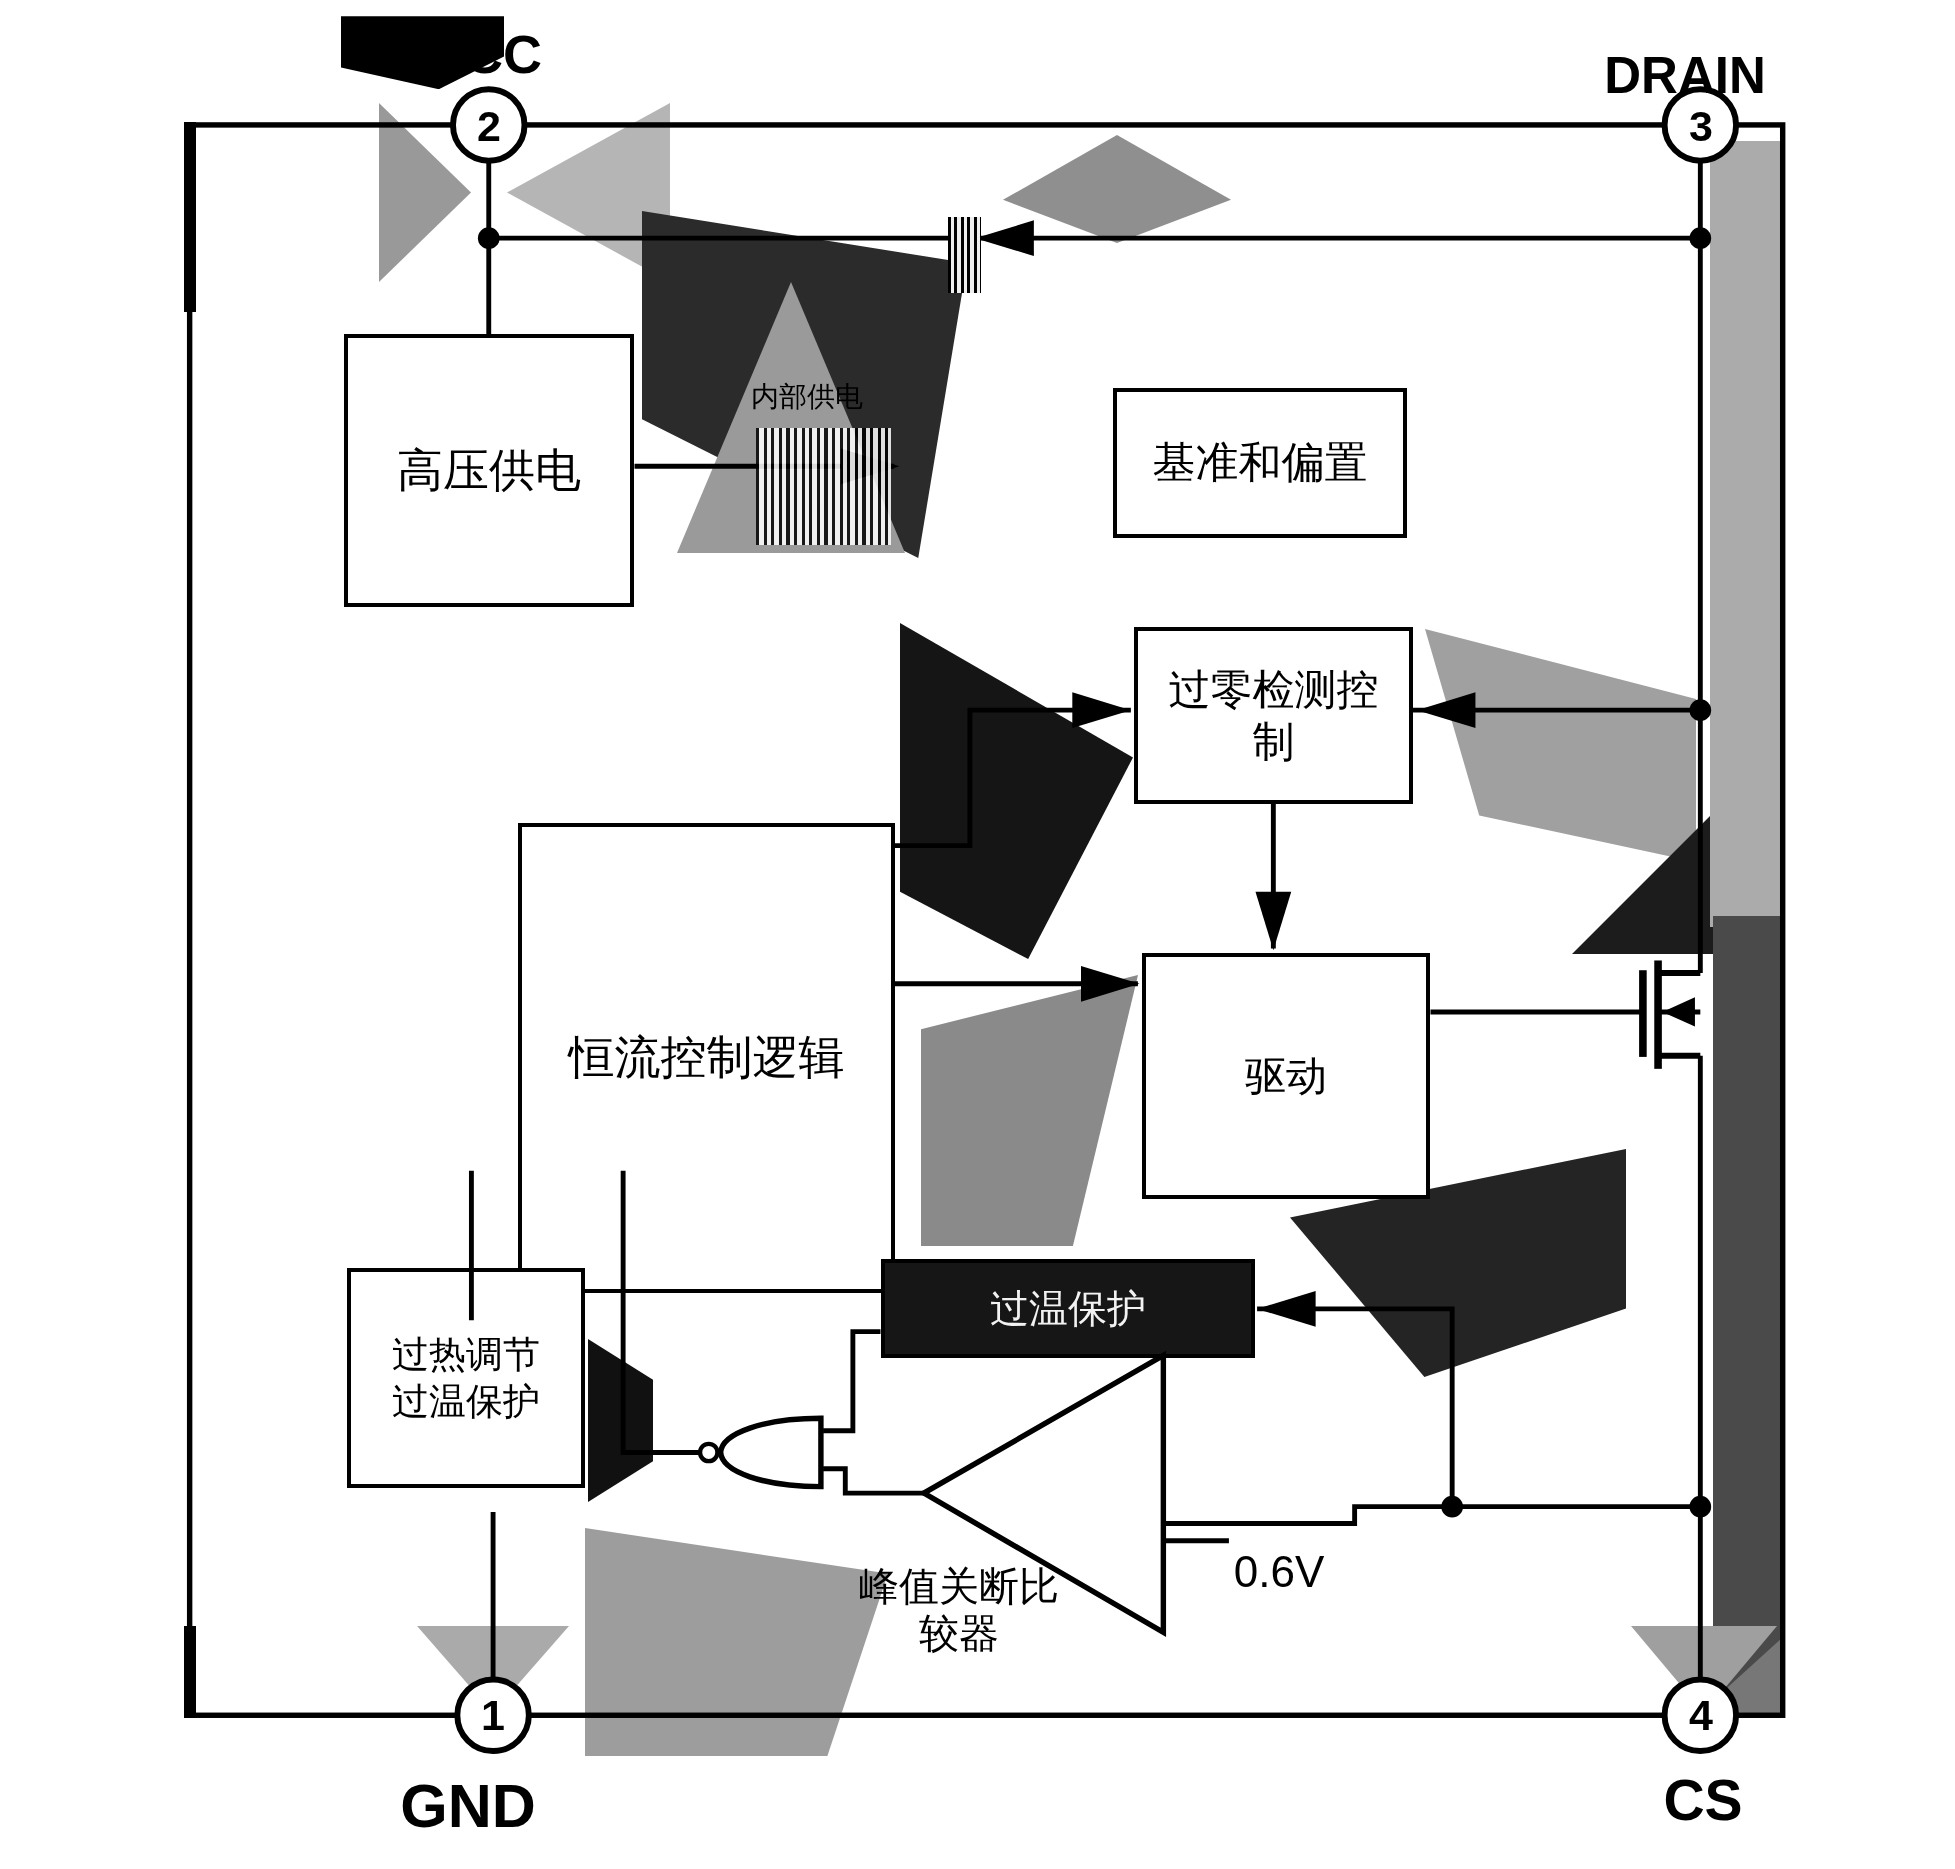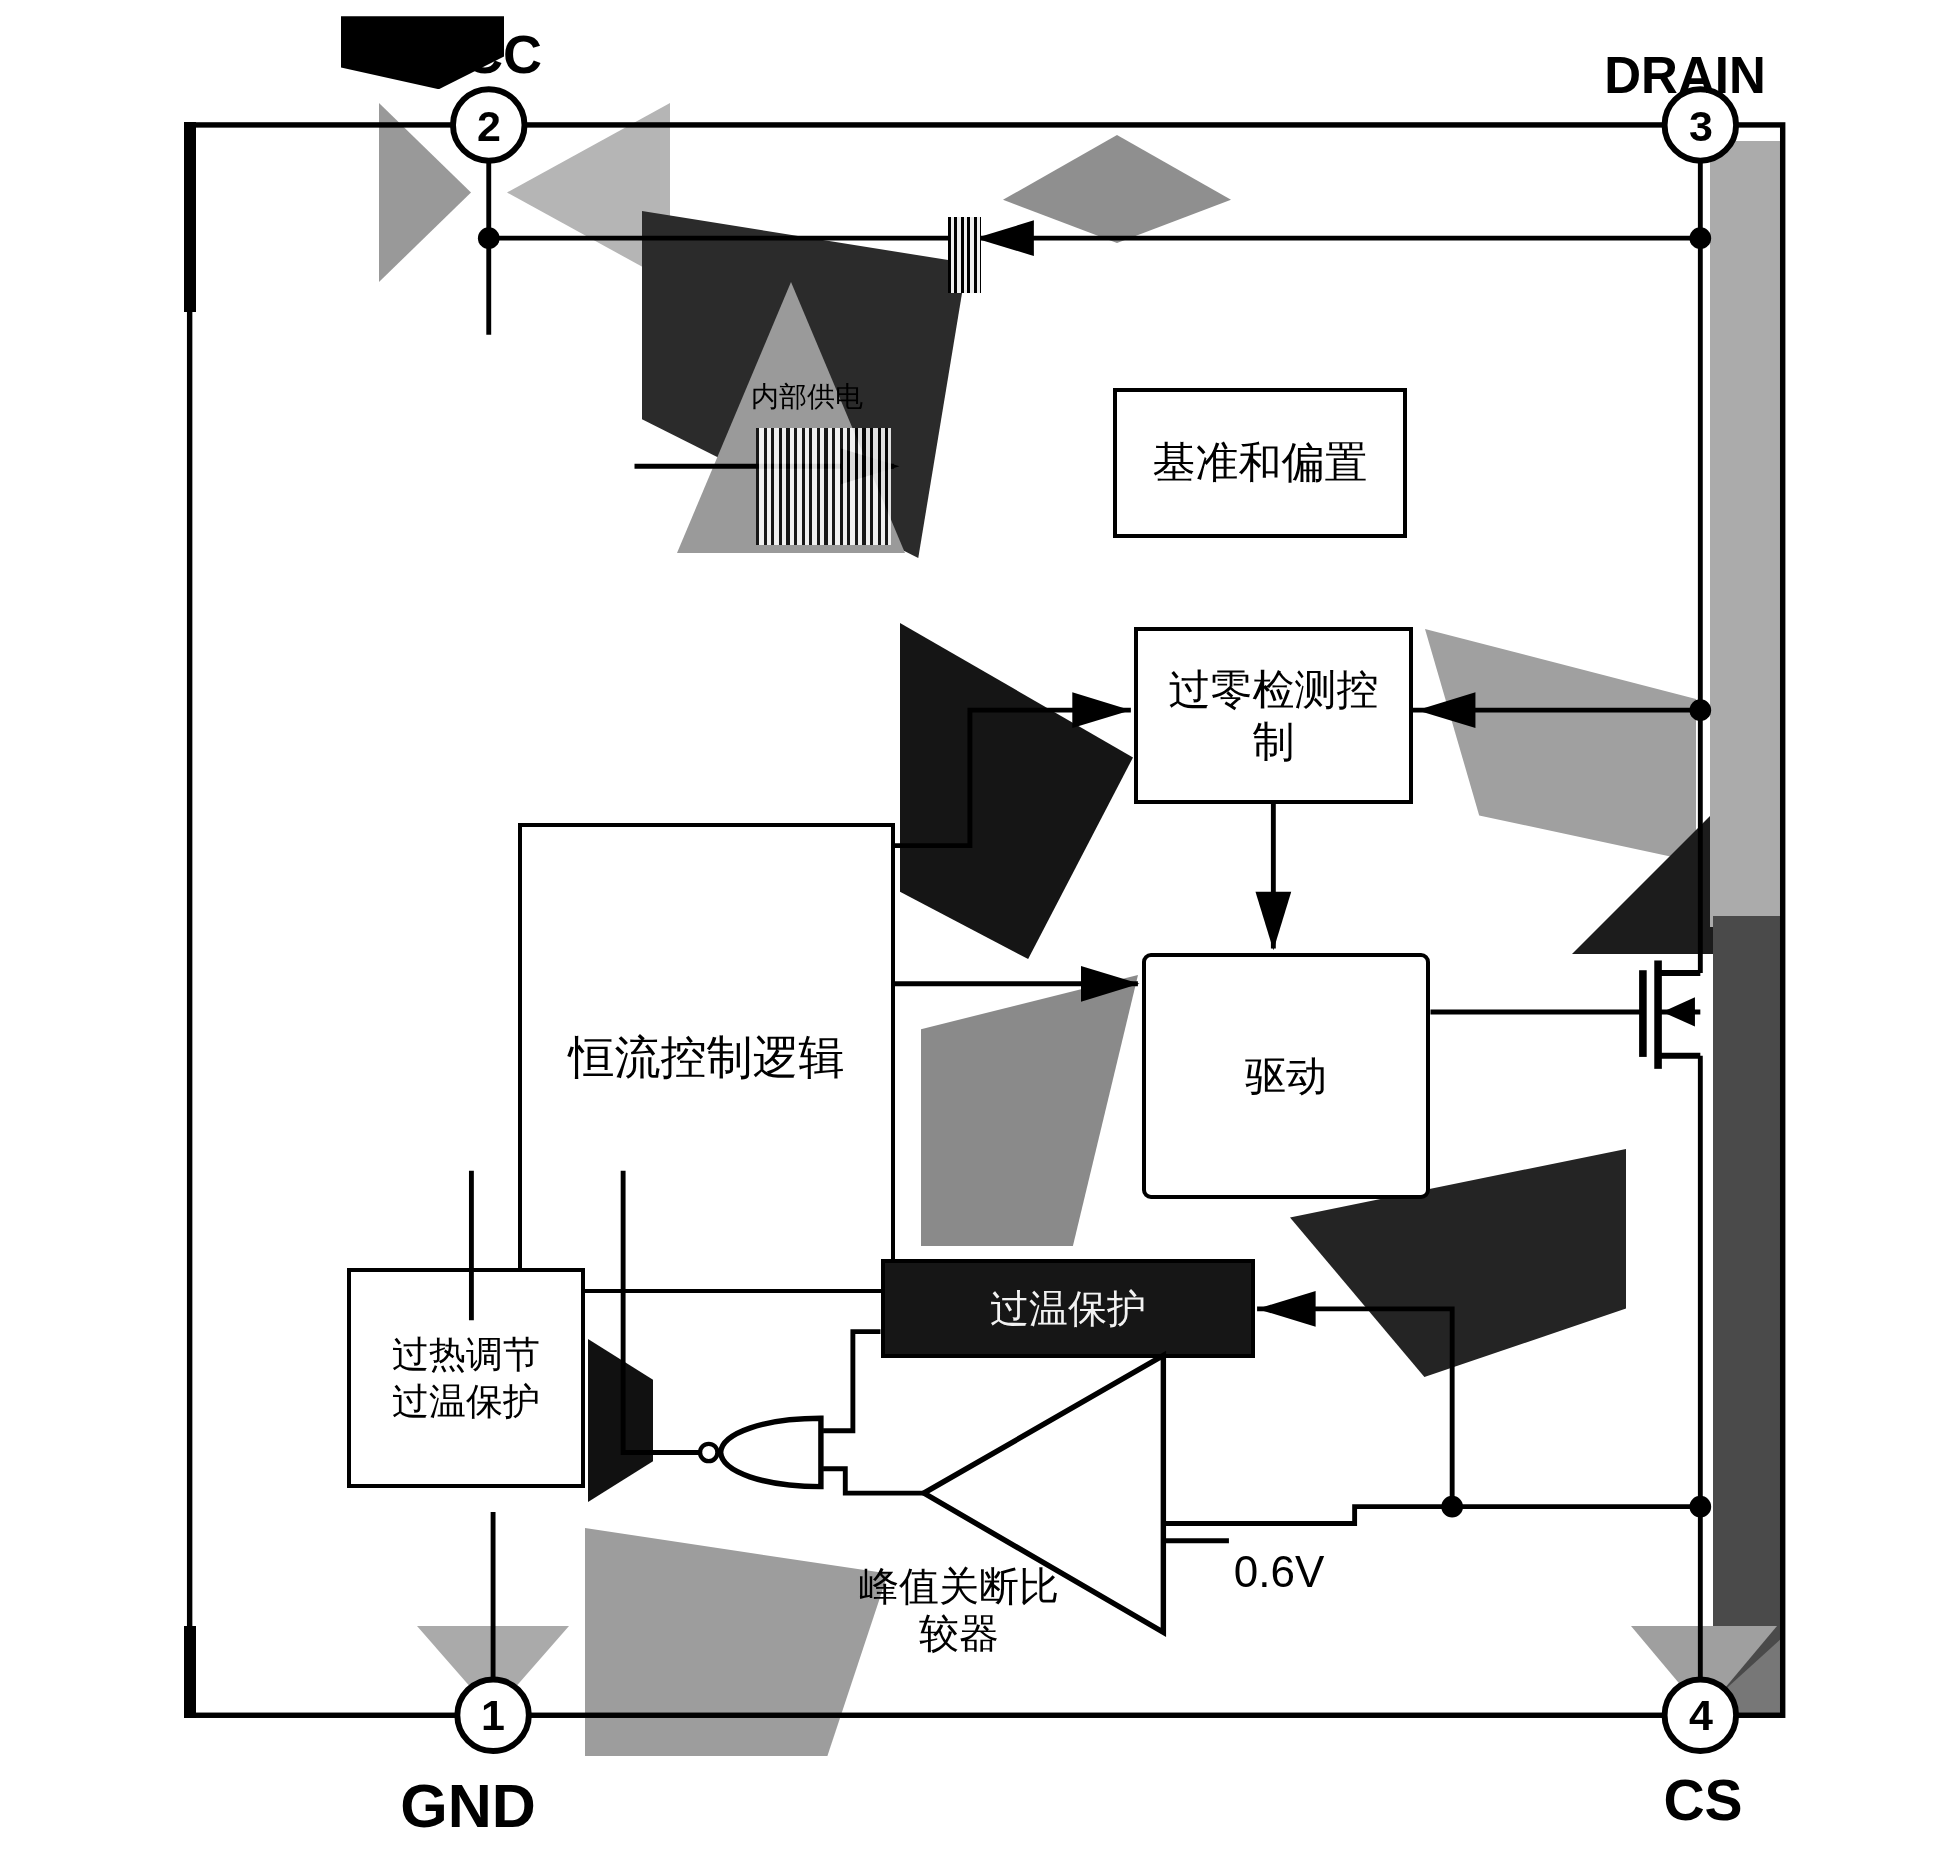--- a/index.html
+++ b/index.html
@@ -18,21 +18,21 @@
   #wires{position:absolute;left:0;top:0;z-index:3;pointer-events:none;}
   .txt{position:absolute;z-index:4;transform:translate(-50%,-50%);
        white-space:nowrap;color:#000;text-align:center;}
   .z5{z-index:5;}
   .z6{z-index:6;}
   
   #blk-hv     {left:344px;  top:334px;  width:290px; height:273px; font-size:46px;}
   #blk-ref    {left:1113px; top:388px;  width:294px; height:150px; font-size:43px;}
   #blk-zcd    {left:1134px; top:627px; width:279px; height:177px; font-size:42px; line-height:52px;}
   #blk-logic  {left:518px;  top:823px; width:377px; height:470px; font-size:46px;}
-  #blk-driver {left:1142px; top:953px; width:288px; height:246px; font-size:41px;border-radius:9px;}
+  #blk-driver {left:1142px; top:953px; width:288px; height:246px; font-size:41px;}
   #blk-leb    {left:881px; top:1259px; width:374px; height:99px; font-size:39px;
                background:#161616;color:#f2f2f2;border-width:4.3px;}
   #blk-otp    {left:347px;  top:1268px; width:238px; height:220px; font-size:37px; line-height:47px;}
   
   #lbl-vcc    {left:485px;  top:54px;  font-size:54px;font-weight:bold;}
   #lbl-drain  {left:1685px; top:75px;  font-size:51px; font-weight:bold;}
   #lbl-gnd    {left:468px;  top:1806px; font-size:61px;font-weight:bold;}
   #lbl-cs     {left:1703px; top:1800px; font-size:57px;font-weight:bold;}
   .pin-num{font-size:43px;font-weight:bold;}
   #num-vcc   {left:489px;  top:126px;}
@@ -64,20 +64,23 @@
   <div class="artifact" style="left:588px;top:1339px;width:65px;height:163px;background:#111;clip-path:polygon(0 0,100% 25%,100% 75%,0 100%);"></div>
   <div class="artifact" style="left:417px;top:1626px;width:152px;height:87px;background:#aaa;clip-path:polygon(50% 100%,0 0,100% 0);"></div>
   <div class="artifact" style="left:1631px;top:1626px;width:146px;height:87px;background:#9f9f9f;clip-path:polygon(50% 100%,0 0,100% 0);"></div>
   <div class="artifact" style="left:1696px;top:1637px;width:87px;height:79px;background:#777;clip-path:polygon(100% 0,100% 100%,0 100%);"></div>
   <div class="artifact z5" style="left:756px;top:428px;width:135px;height:117px;background:repeating-linear-gradient(90deg,#000 0 3.3px,#fff 3.3px 7.6px);opacity:.85;"></div>
   <div class="artifact z5" style="left:948px;top:217px;width:33px;height:76px;background:repeating-linear-gradient(90deg,#000 0 2.7px,#eee 2.7px 6.5px);"></div>
   <div class="artifact z5" style="left:184px;top:122px;width:12px;height:190px;background:#000;"></div>
   <div class="artifact z5" style="left:184px;top:1626px;width:12px;height:92px;background:#000;"></div>
   <div class="artifact z6" style="left:341px;top:16.3px;width:163px;height:73px;background:#000;clip-path:polygon(0 0,100% 0,100% 55%,60% 100%,0 70%);"></div>
 
+  <div class="block" id="blk-hv">
+    <span>高压供电</span>
+  </div>
   <div class="block" id="blk-ref">
     <span>基准和偏置</span>
   </div>
   <div class="block" id="blk-zcd">
     <span>过零检测控</span>
     <span>制</span>
   </div>
   <div class="block" id="blk-logic">
     <span>恒流控制逻辑</span>
   </div>

